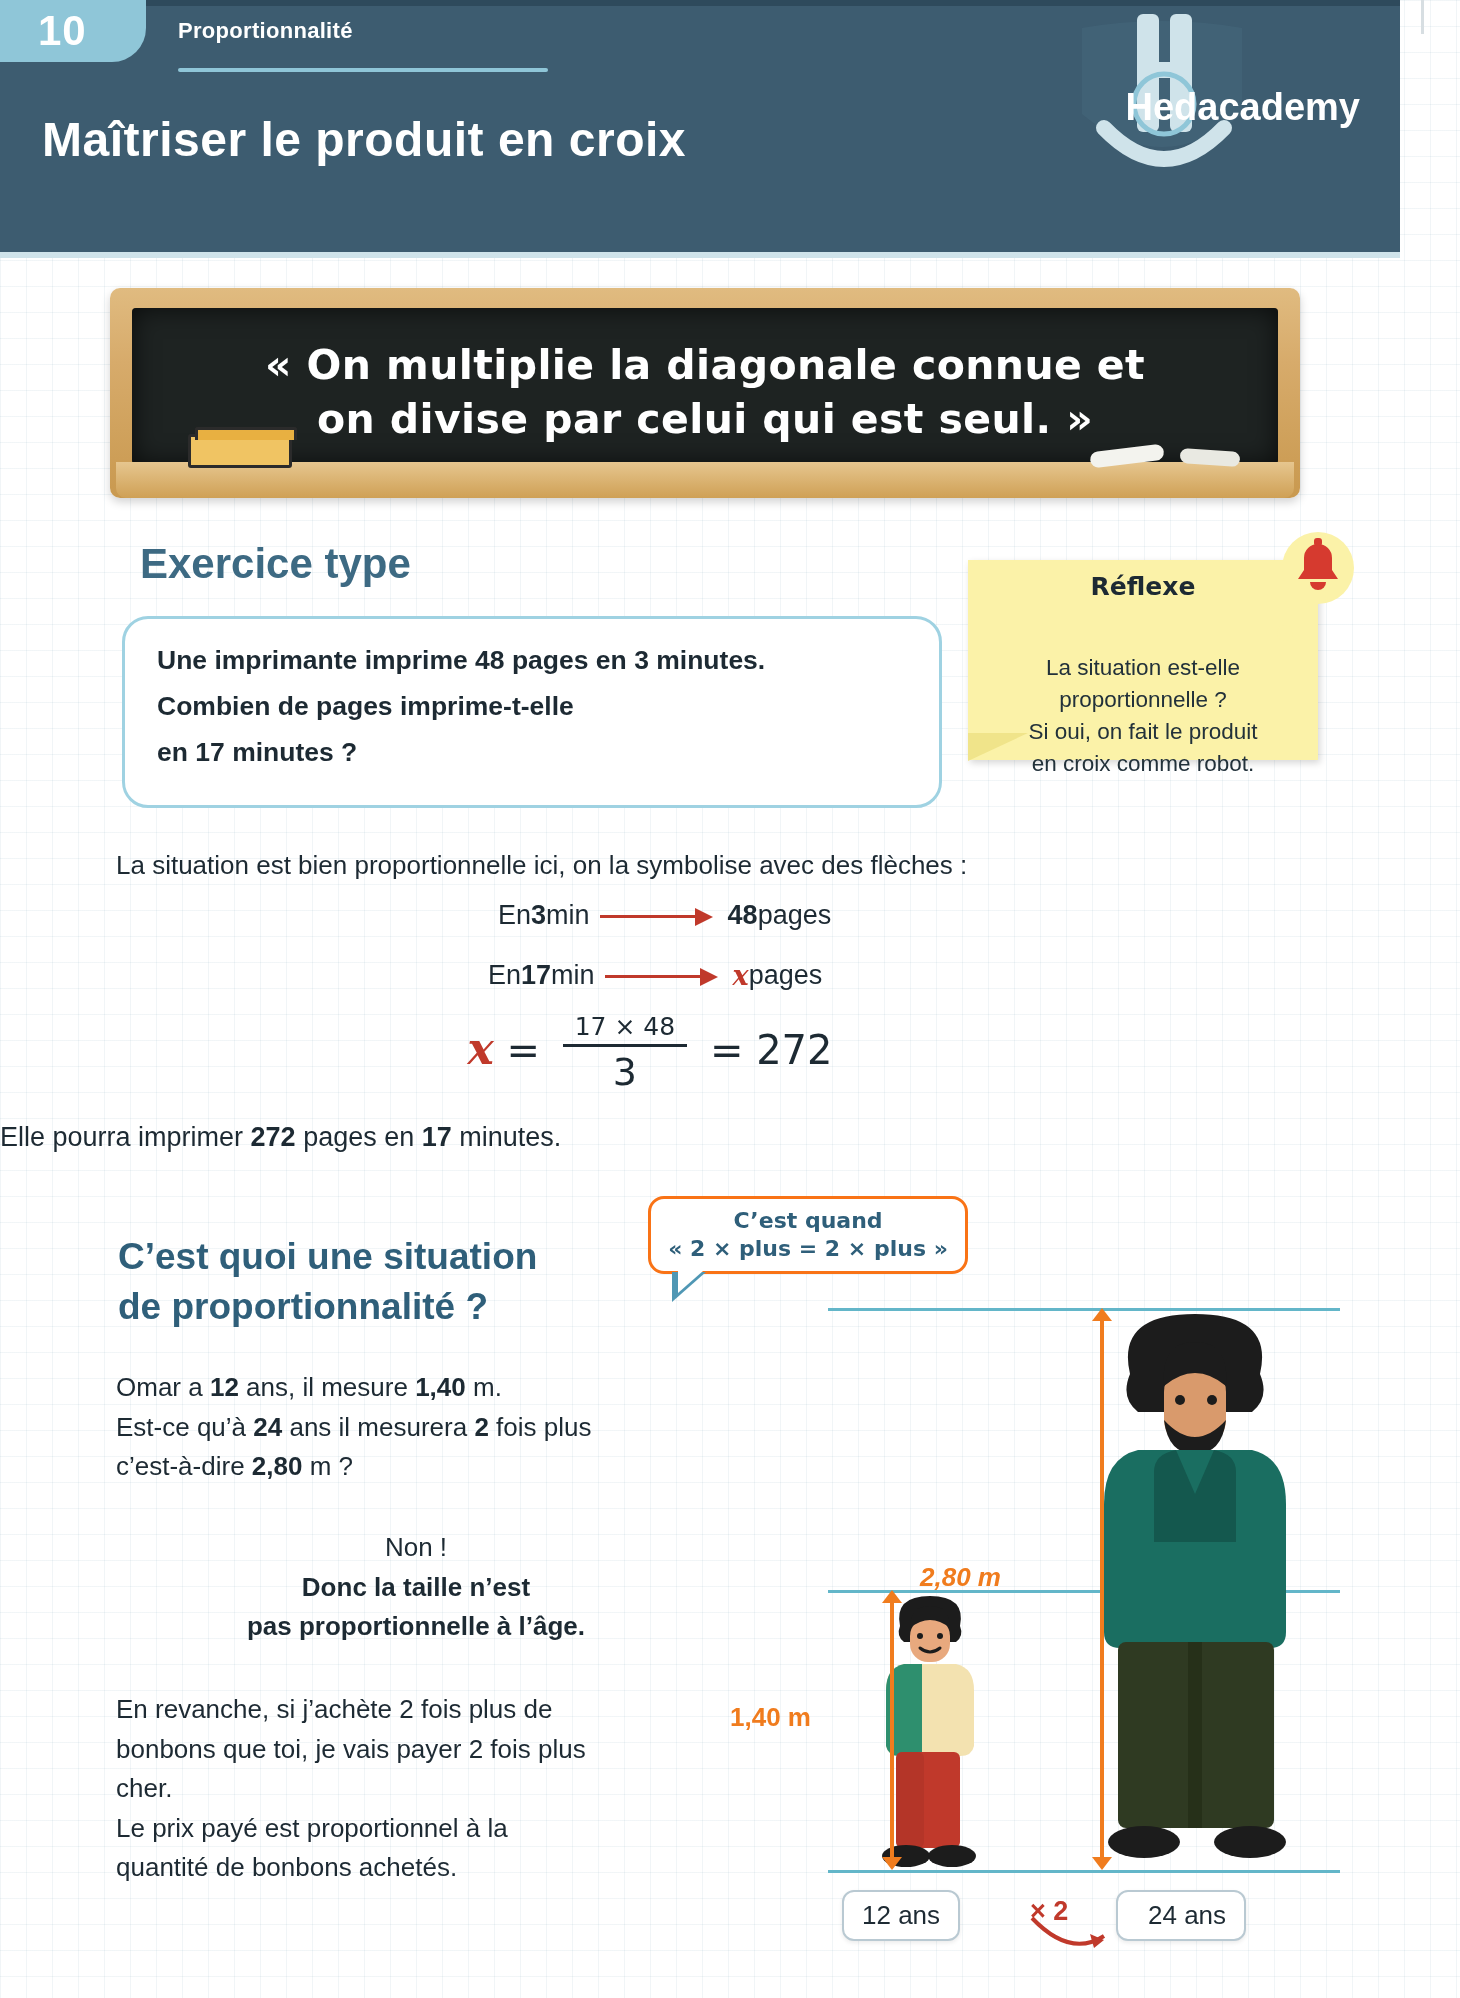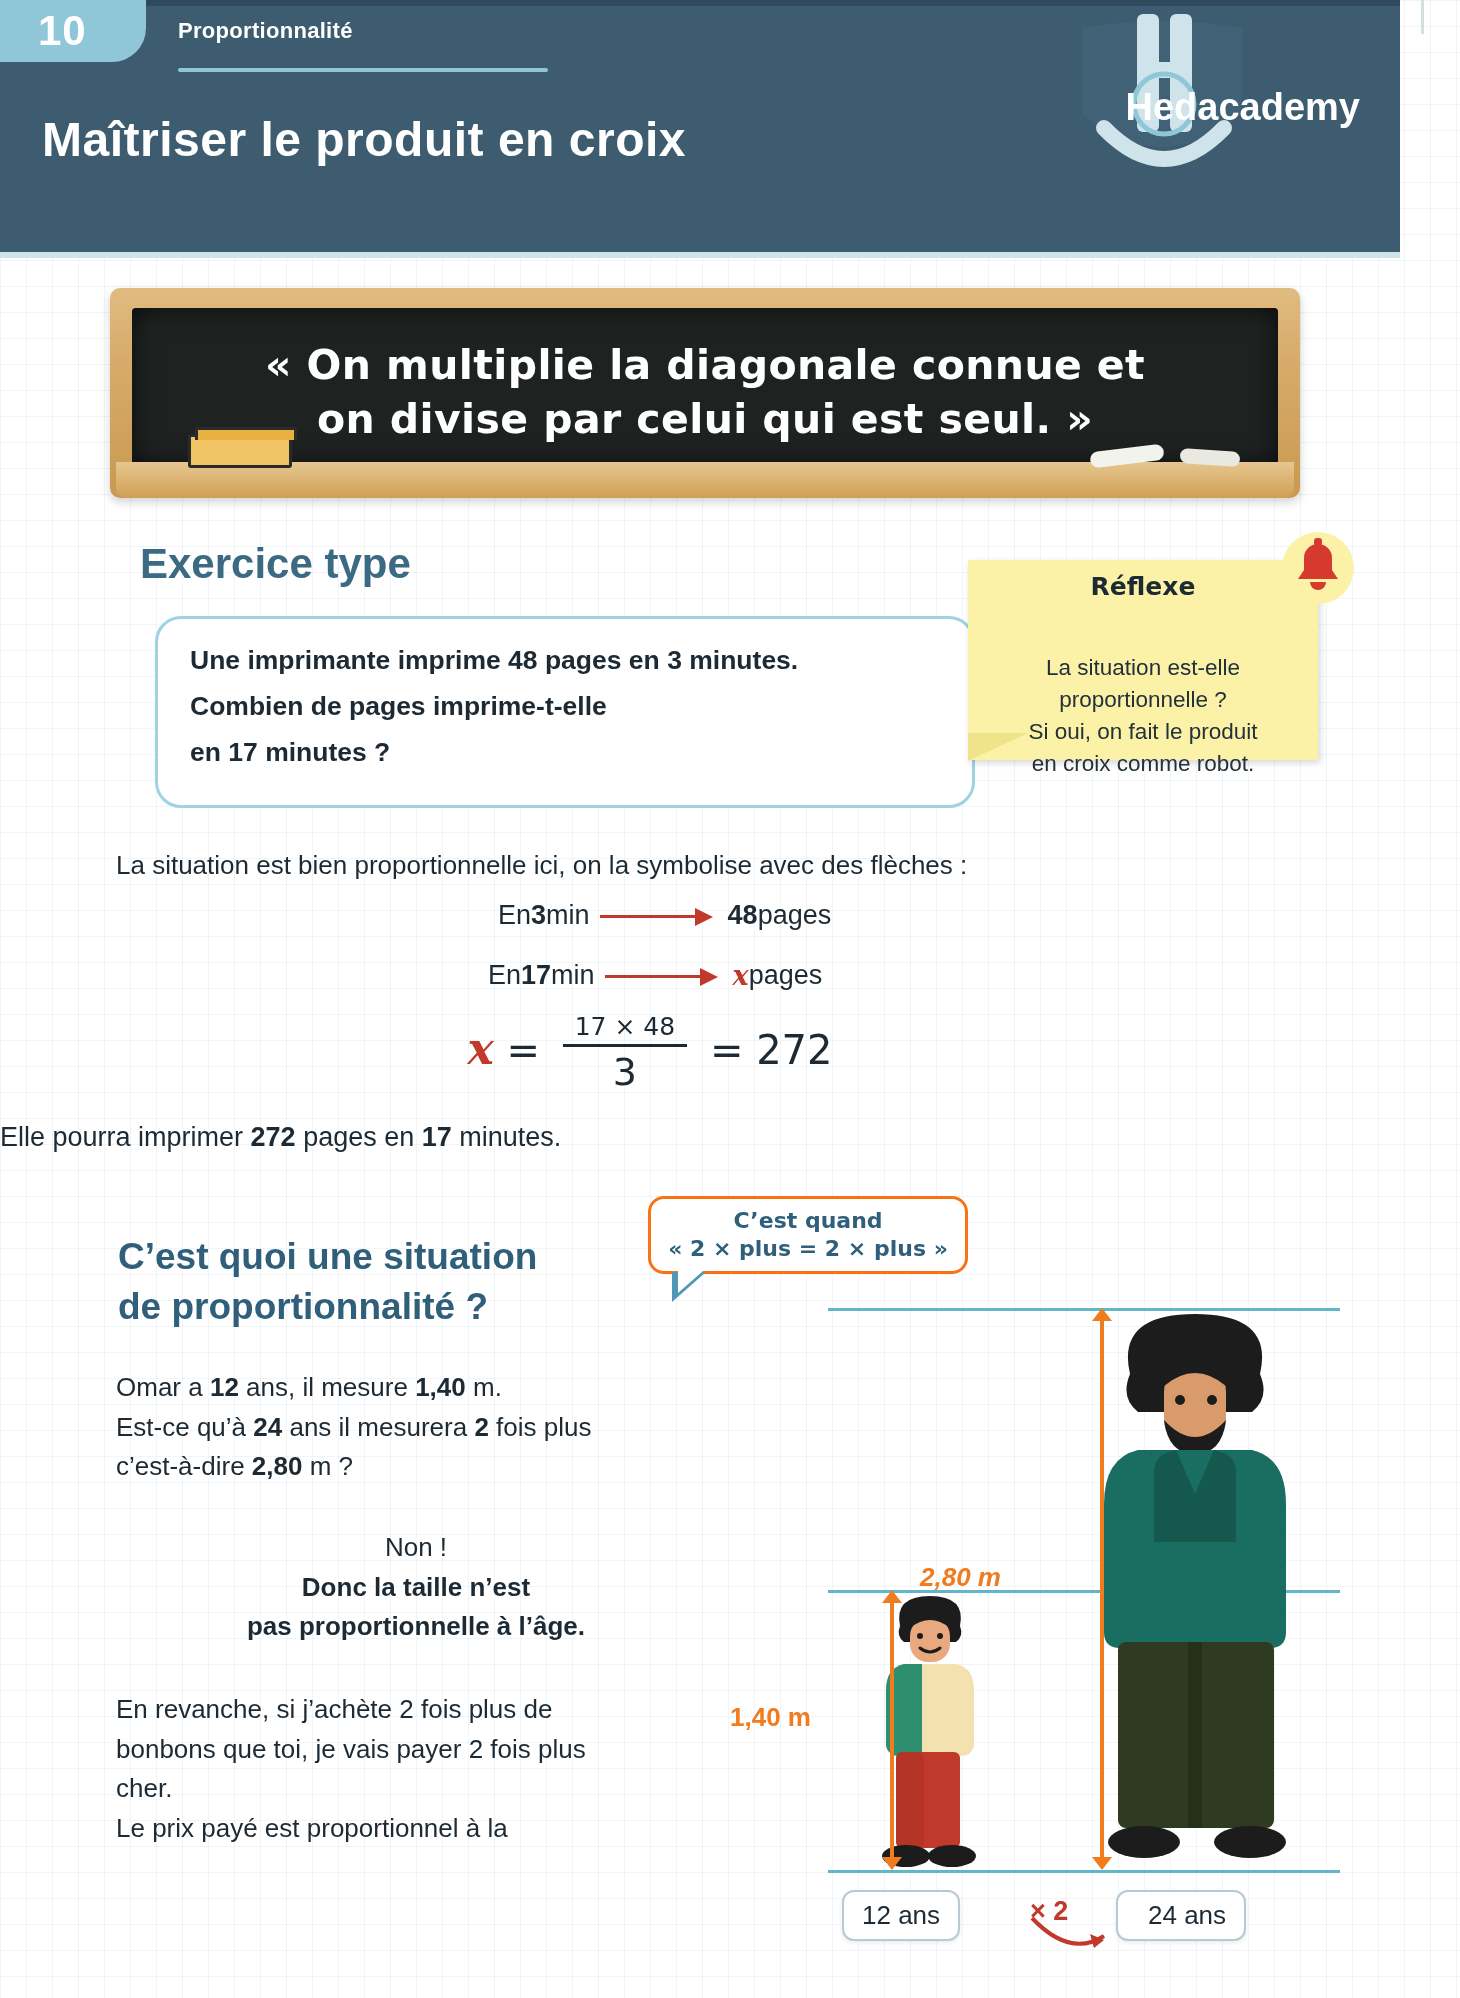--- a/index.html
+++ b/index.html
@@ -102,21 +102,21 @@
     color:#3d6a83; font-size:42px; font-weight:bold;
   }
   .h-cestquoi{
     position:absolute; left:118px; top:1232px; width:520px;
     color:#2f5f7a; font-size:37px; font-weight:bold; line-height:1.36;
   }
 
   
   .exo-box{
     position:absolute; left:122px; top:616px; width:820px; height:192px;
-    border:3px solid #9fd2e2; border-radius:26px; background:#ffffff;margin-left:33px;
+    border:3px solid #9fd2e2; border-radius:26px; background:#ffffff;
   }
   .exo-text{
     position:absolute; left:32px; top:18px; right:18px;
     font-size:26.5px; font-weight:bold; color:#1d2a33; line-height:1.74;
   }
 
   
   .sticky{
     position:absolute; left:968px; top:560px; width:350px; height:200px;
     background:#fbf2a8; box-shadow:2px 3px 7px rgba(0,0,0,.16);
@@ -365,20 +365,21 @@
     <div>Non !</div>
     <div class="strong">Donc la taille n’est</div>
     <div class="strong">pas proportionnelle à l’âge.</div>
   </div>
 
   <div class="p-bonbons">
     <div>En revanche, si j’achète 2 fois plus de</div>
     <div>bonbons que toi, je vais payer 2 fois plus</div>
     <div>cher.</div>
     <div>Le prix payé est proportionnel à la</div>
+    <div>quantité de bonbons achetés.</div>
   </div>
 
   <div class="illu">
 
     <div class="rule-line" style="left:48px; top:18px; width:512px;"></div>
 
     <div class="rule-line" style="left:48px; top:300px; width:512px;"></div>
 
     <div class="ground" style="left:48px; top:580px; width:512px;"></div>
 

